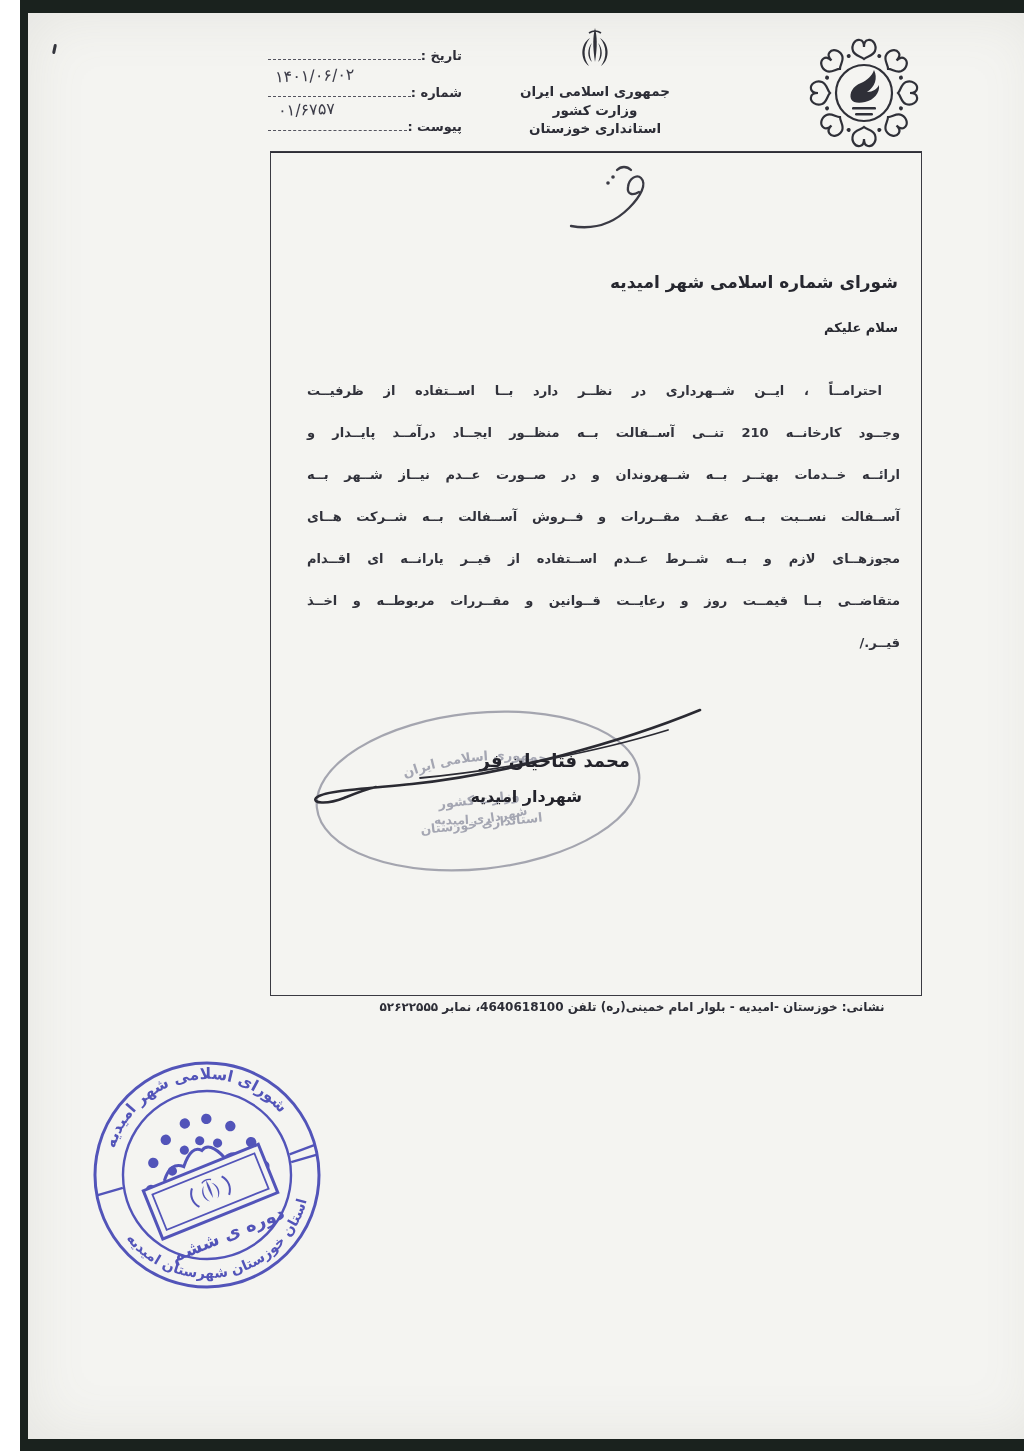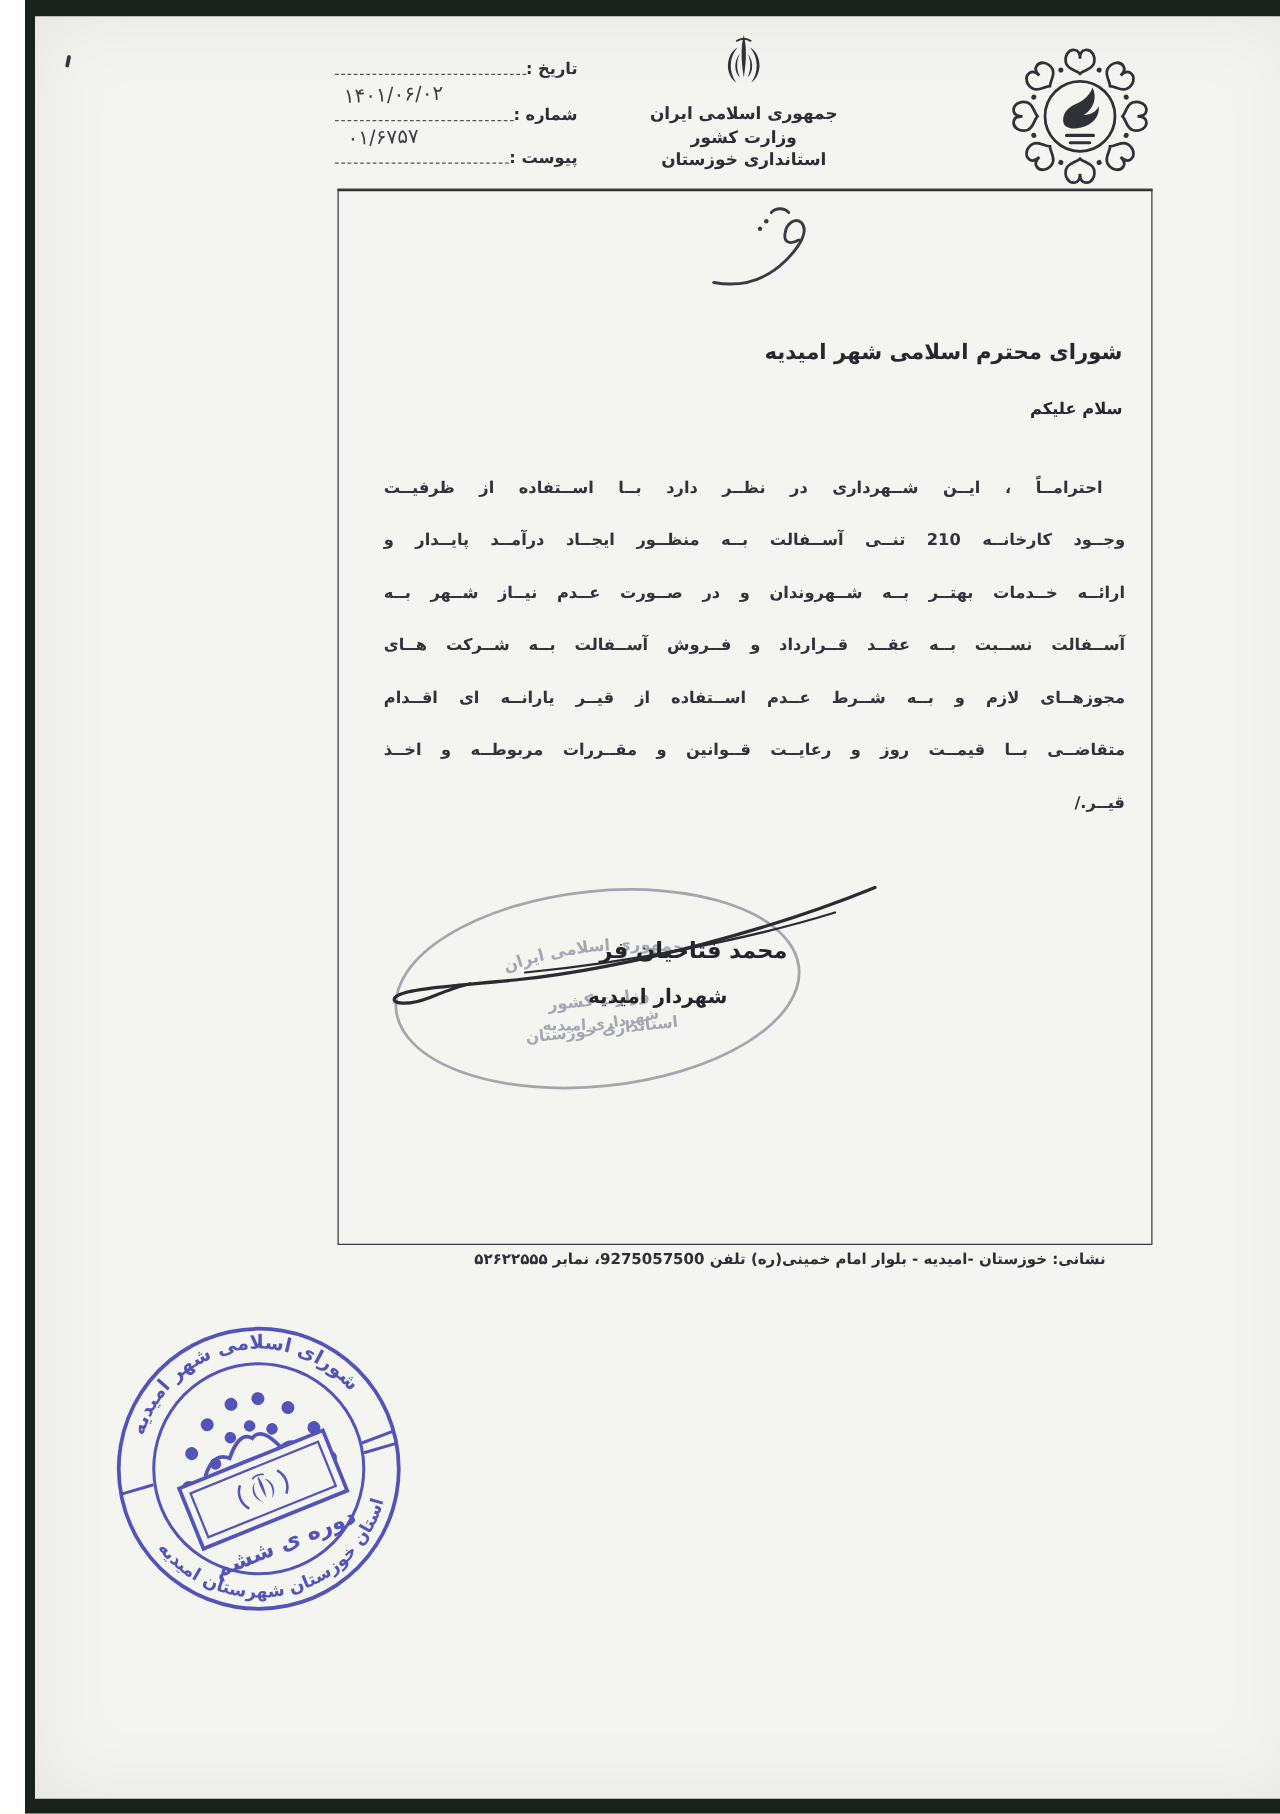--- a/index.html
+++ b/index.html
@@ -118,28 +118,28 @@
 
   <svg class="abs" style="left:535px;top:162px" width="110" height="72" viewBox="0 0 110 72">
     <g stroke="#3a3a44" stroke-width="2.3" fill="none" stroke-linecap="round">
       <path d="M16,64 C38,68 58,62 74,46 C86,34 92,22 86,16 C82,12 74,16 73,25 C72,32 77,34 84,30"></path>
       <path d="M62,8 C66,4 72,4 76,8"></path>
     </g>
     <circle cx="58" cy="15" r="1.8" fill="#3a3a44"></circle>
     <circle cx="53" cy="21" r="1.8" fill="#3a3a44"></circle>
   </svg>
 
-  <div class="recipient">شورای محترم اسلامی شهر امیدیه</div>
+  <div class="recipient">شورای شماره اسلامی شهر امیدیه</div>
   <div class="salutation">سلام علیکم</div>
 
   <div class="body-block">
     <div class="body-line first">احترامــاً ، ایــن شــهرداری در نظــر دارد بــا اســتفاده از ظرفیــت</div>
     <div class="body-line">وجــود کارخانــه 210 تنــی آســفالت بــه منظــور ایجــاد درآمــد پایــدار و</div>
     <div class="body-line">ارائــه خــدمات بهتــر بــه شــهروندان و در صــورت عــدم نیــاز شــهر بــه</div>
-    <div class="body-line">آســفالت نســبت بــه عقــد قــرارداد و فــروش آســفالت بــه شــرکت هــای</div>
+    <div class="body-line">آســفالت نســبت بــه عقــد مقــررات و فــروش آســفالت بــه شــرکت هــای</div>
     <div class="body-line">مجوزهــای لازم و بــه شــرط عــدم اســتفاده از قیــر یارانــه ای اقــدام</div>
     <div class="body-line">متقاضــی بــا قیمــت روز و رعایــت قــوانین و مقــررات مربوطــه و اخــذ</div>
     <div class="body-line last">قیــر./</div>
   </div>
 
   <svg class="abs" style="left:282px;top:702px;transform:rotate(-6deg)" width="352" height="178" viewBox="0 0 352 178">
     <ellipse cx="176" cy="89" rx="162" ry="78" fill="none" stroke="#90919f" stroke-width="2.2" opacity="0.8"></ellipse>
     <defs>
       <path id="mtop" d="M 40,108 A 140,64 0 0 1 312,108"></path>
       <path id="mbot" d="M 56,86 A 132,60 0 0 0 296,86"></path>
@@ -158,21 +158,21 @@
 
   <div class="sig-name">محمد فتاحیان فر</div>
   <div class="sig-title">شهردار امیدیه</div>
   <svg class="abs" style="left:272px;top:692px;z-index:5" width="430" height="125" viewBox="0 0 430 125">
     <g stroke="#2a2a32" fill="none" stroke-linecap="round">
       <path stroke-width="2.6" d="M408,18 C330,50 215,82 120,92 C70,97 30,99 24,106 C20,111 34,113 52,106 C62,102 74,97 84,95"></path>
       <path stroke-width="1.8" d="M128,86 C210,78 305,60 376,38"></path>
     </g>
   </svg>
 
-  <div class="footer-line">نشانی: خوزستان -امیدیه - بلوار امام خمینی(ره)   تلفن 9275057500،  نمابر  ۵۲۶۲۲۵۵۵</div>
+  <div class="footer-line">نشانی: خوزستان -امیدیه - بلوار امام خمینی(ره)   تلفن 4640618100،  نمابر  ۵۲۶۲۲۵۵۵</div>
 
   <svg class="abs" style="left:58px;top:1046px;transform:rotate(-12deg);opacity:.92" width="258" height="258" viewBox="0 0 258 258">
     <defs>
       <path id="ctop" d="M 33,129 A 96,96 0 0 1 225,129"></path>
       <path id="cbot" d="M 26,129 A 103,103 0 0 0 232,129"></path>
     </defs>
     <circle cx="129" cy="129" r="112" fill="none" stroke="#4547b5" stroke-width="3"></circle>
     <circle cx="129" cy="129" r="84" fill="none" stroke="#4547b5" stroke-width="2.4"></circle>
     <g stroke="#4547b5" stroke-width="2.4">
       <line x1="214" y1="126" x2="240" y2="122"></line>

